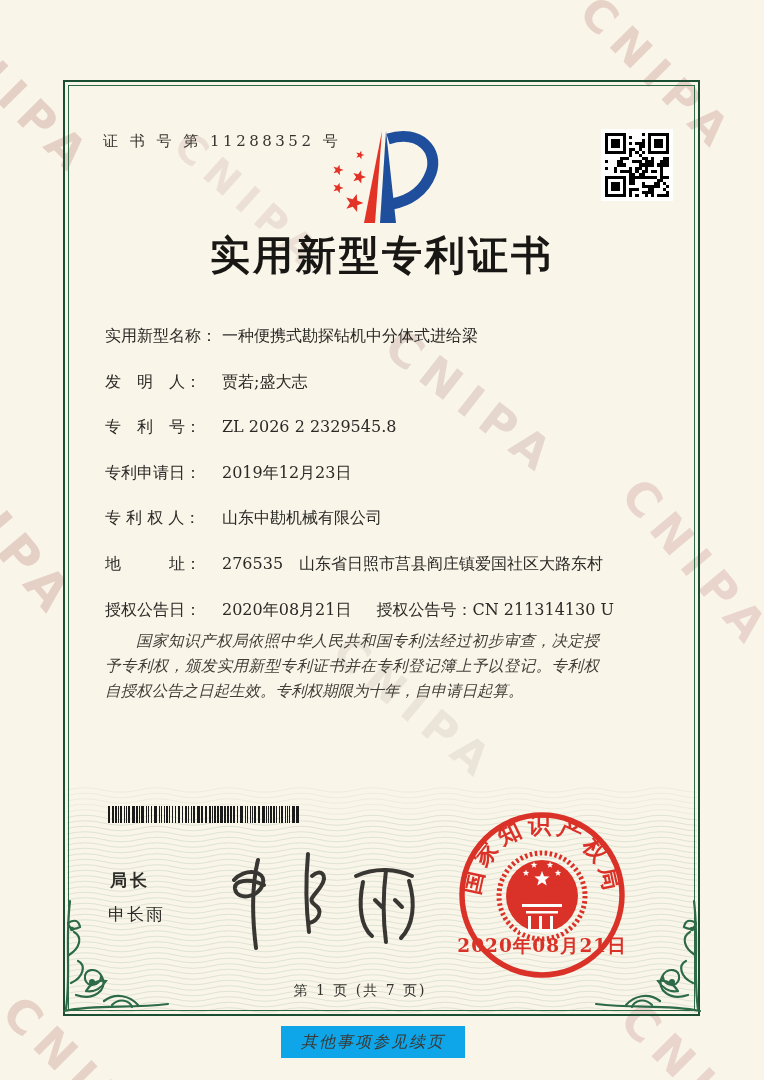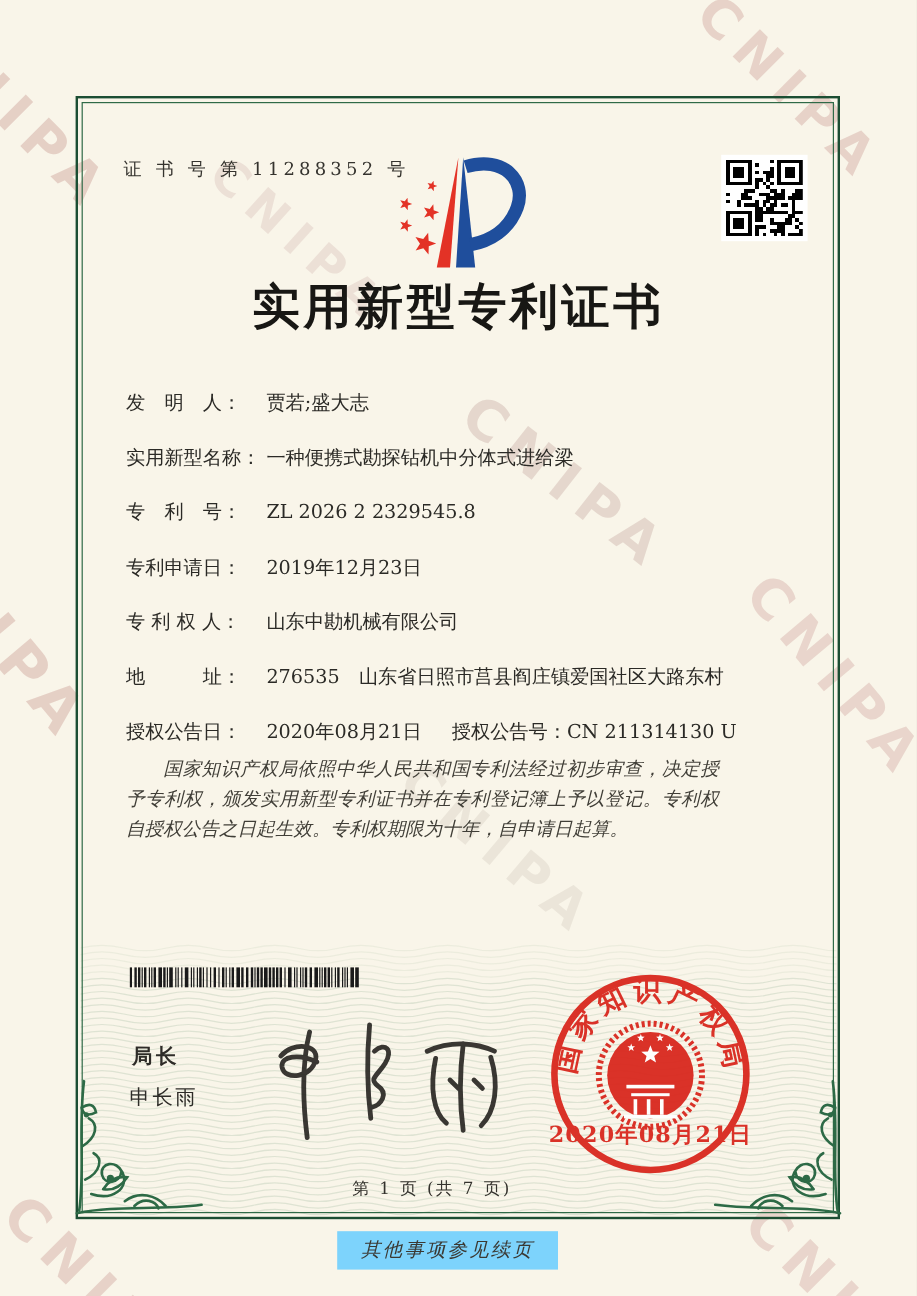--- a/index.html
+++ b/index.html
@@ -53,21 +53,21 @@
   .bodytext p{margin:0;text-indent:2em;}
   
   .barcode{position:absolute;left:108px;top:806px;width:196px;height:17px;}
   .sig-title{position:absolute;left:110px;top:869px;font-size:17px;letter-spacing:3px;color:#2e2c28;font-weight:bold;}
   .sig-name{position:absolute;left:108px;top:903px;font-size:17px;letter-spacing:2px;color:#2e2c28;}
   .signature{position:absolute;left:220px;top:848px;width:205px;height:102px;}
   .seal{position:absolute;left:458px;top:811px;width:168px;height:168px;opacity:.95;}
   .page-info{position:absolute;left:0;right:44px;top:982px;text-align:center;
     font-size:14px;letter-spacing:2px;color:#34322d;}
   .foot-band{position:absolute;left:281px;top:1026px;width:184px;height:32px;
-    background:#7dd3fc;display:flex;align-items:center;justify-content:center;}
+    background:#0ea5e9;display:flex;align-items:center;justify-content:center;}
   .foot-note{font-size:16px;font-style:italic;letter-spacing:2px;color:#3b3933;}
 </style>
 </head>
 <body>
 
 <div class="page">
 
   <span class="wm wm1">CNIPA</span>
   <span class="wm wm2">CNIPA</span>
   <span class="wm wm3">CNIPA</span>
@@ -295,24 +295,24 @@
         <rect x="18" y="20" width="1" height="1" fill="#000"></rect>
         <rect x="19" y="20" width="1" height="1" fill="#000"></rect>
         <rect x="20" y="20" width="1" height="1" fill="#000"></rect>
       </svg>
     </div>
 
   <div class="title">实用新型专利证书</div>
 
   <div class="fields">
     <div class="frow">
+      <span class="flabel">实用新型名称：</span><span class="fvalue">一种便携式勘探钻机中分体式进给梁</span>
+    </div>
+    <div class="frow">
       <span class="flabel">发　明　人：</span><span class="fvalue">贾若;盛大志</span>
-    </div>
-    <div class="frow">
-      <span class="flabel">实用新型名称：</span><span class="fvalue">一种便携式勘探钻机中分体式进给梁</span>
     </div>
     <div class="frow">
       <span class="flabel">专　利　号：</span><span class="fvalue">ZL 2026 2 2329545.8</span>
     </div>
     <div class="frow">
       <span class="flabel">专利申请日：</span><span class="fvalue">2019年12月23日</span>
     </div>
     <div class="frow">
       <span class="flabel">专 利 权 人：</span><span class="fvalue">山东中勘机械有限公司</span>
     </div>

